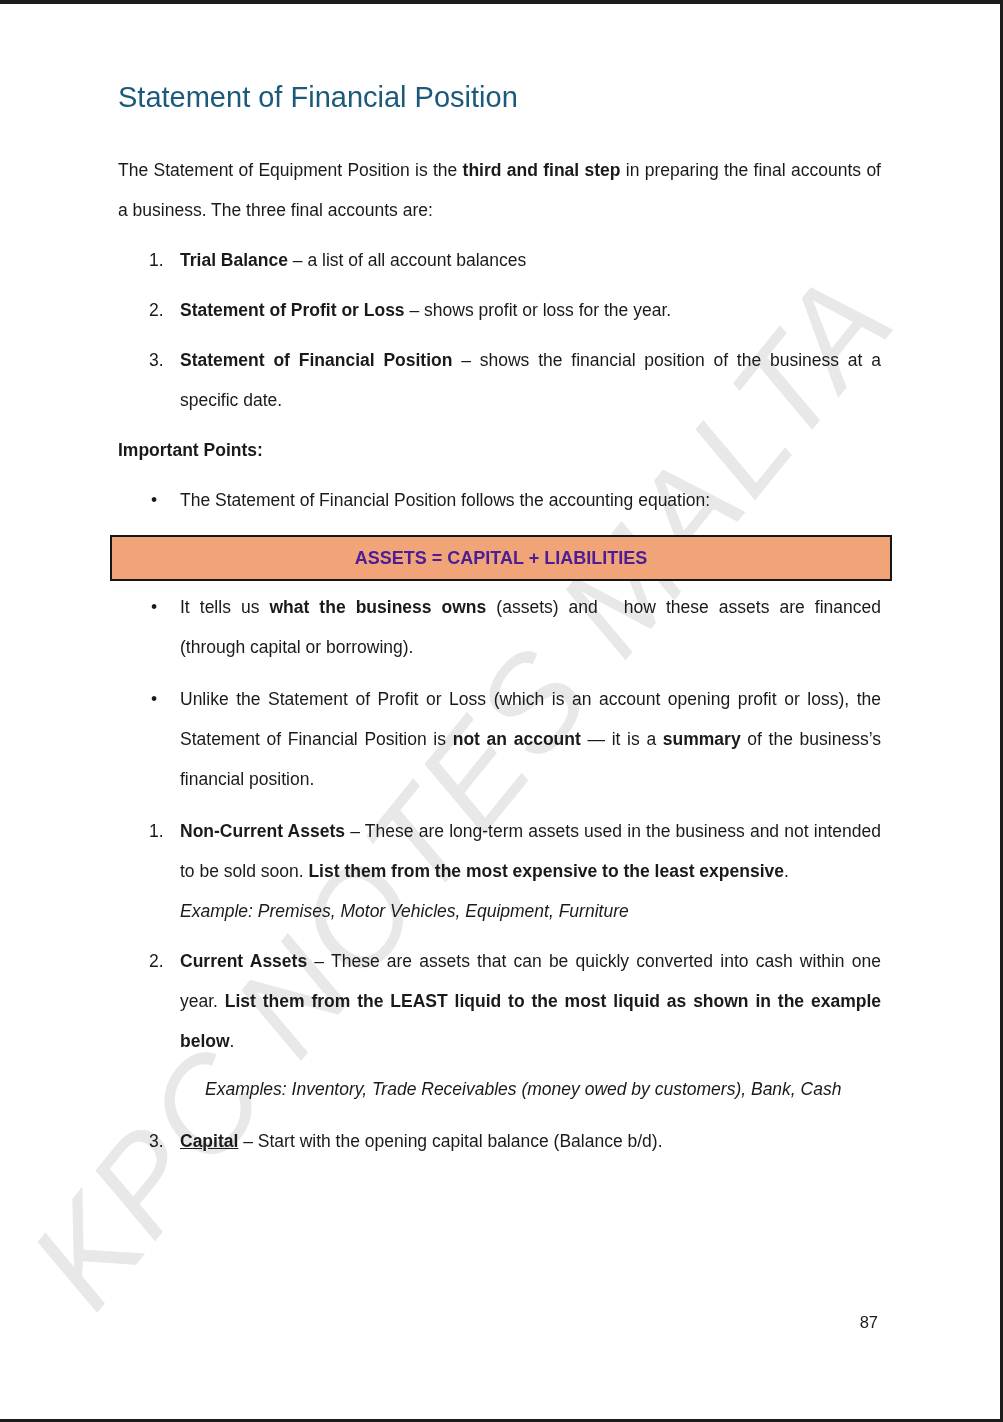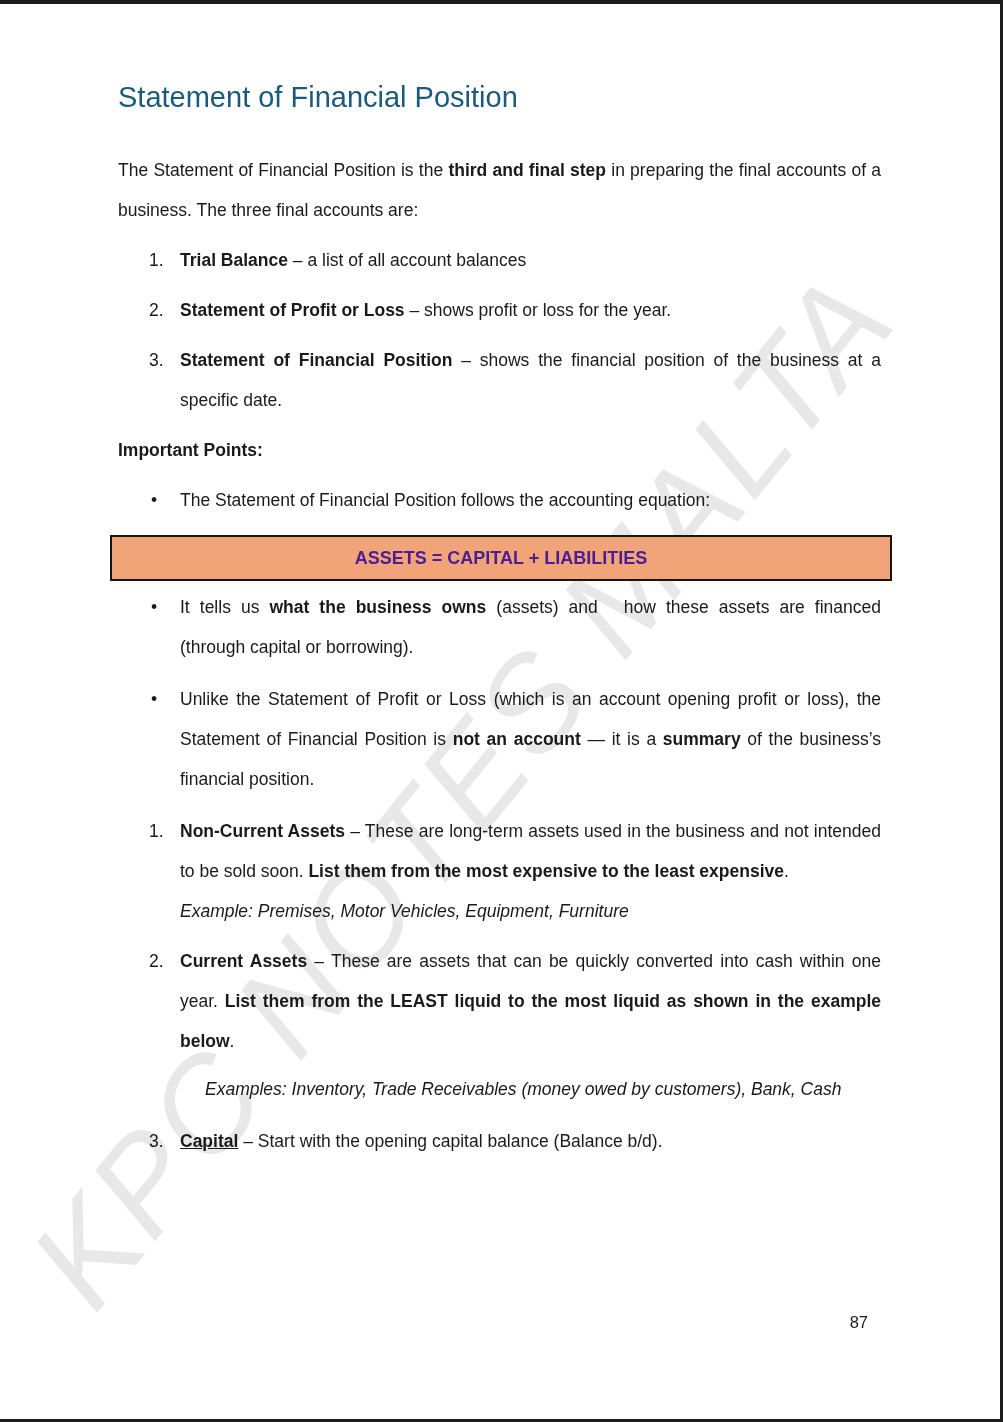--- a/index.html
+++ b/index.html
@@ -56,40 +56,40 @@
     background:#f0a478;
     text-align:center;
     line-height:42px;
     font-weight:700; font-size:18px;
     color:#4c1d95;
   }
   .example { margin-top:0; }
   .example.spaced { margin-top:8px;margin-left:25px; }
 
   .pagenum {
-    position:absolute; right:135px; top:1302px;
+    position:absolute; right:125px; top:1302px;
     font-size:16.5px; line-height:40px; z-index:1;
   }
 </style>
 </head>
 <body>
 
 <div class="page">
 
   <div class="border-top"></div>
   <div class="border-right"></div>
   <div class="border-bottom"></div>
 
   <div class="watermark">KPC NOTES MALTA</div>
 
   <div class="content">
 
     <h1 class="title">Statement of Financial Position</h1>
 
-    <p class="para intro j"><span>The Statement of Financial Position is the </span><span style="font-weight: 700;">third and final step</span><span> in preparing the final accounts of a business. The three final accounts are:</span></p>
+    <p class="para intro j"><span>The Statement of Equipment Position is the </span><span style="font-weight: 700;">third and final step</span><span> in preparing the final accounts of a business. The three final accounts are:</span></p>
 
     <div>
       <div class="li">
         <span class="marker">1.</span>
         <div class="li-body j"><span style="font-weight: 700;">Trial Balance</span><span> – a list of all account balances</span></div>
       </div>
       <div class="li">
         <span class="marker">2.</span>
         <div class="li-body j"><span style="font-weight: 700;">Statement of Profit or Loss</span><span> – shows profit or loss for the year.</span></div>
       </div>

